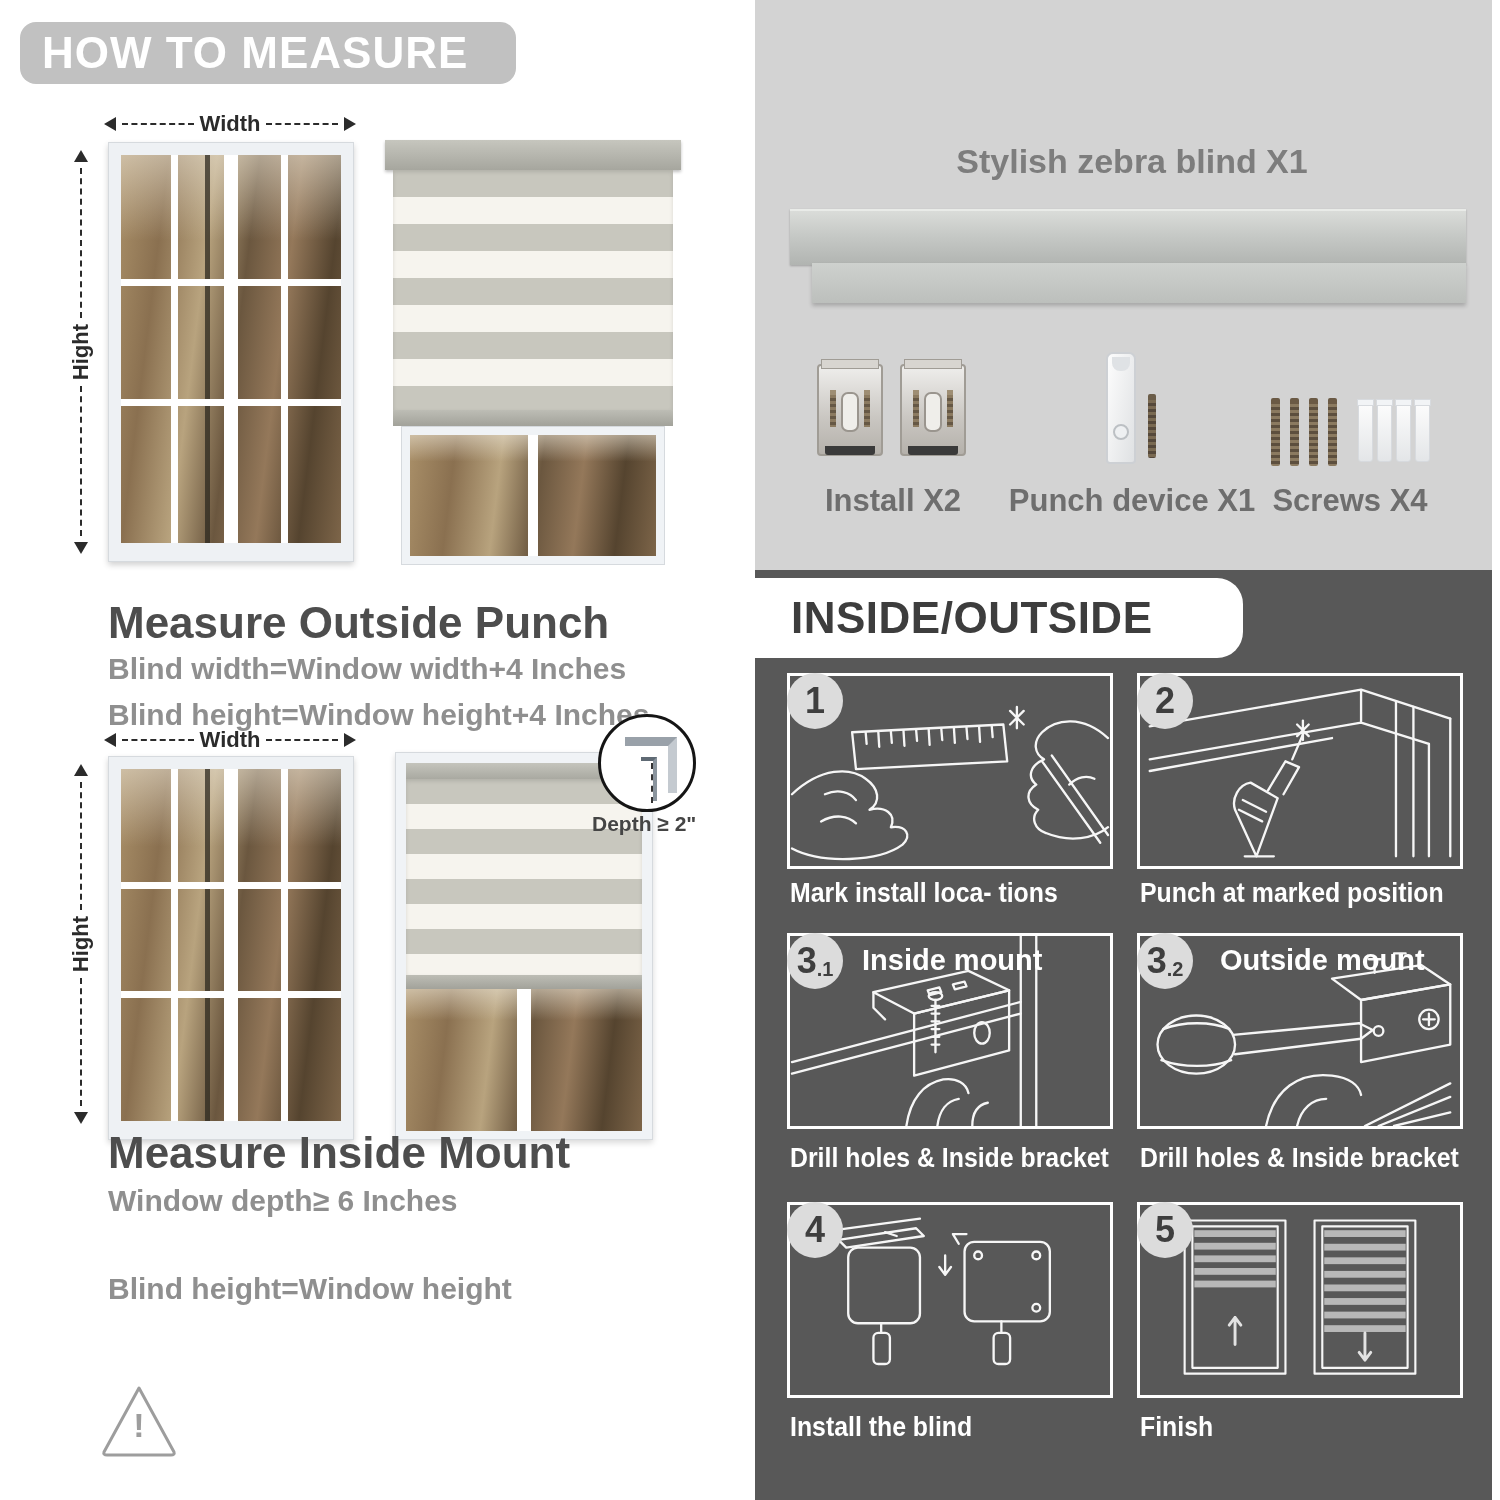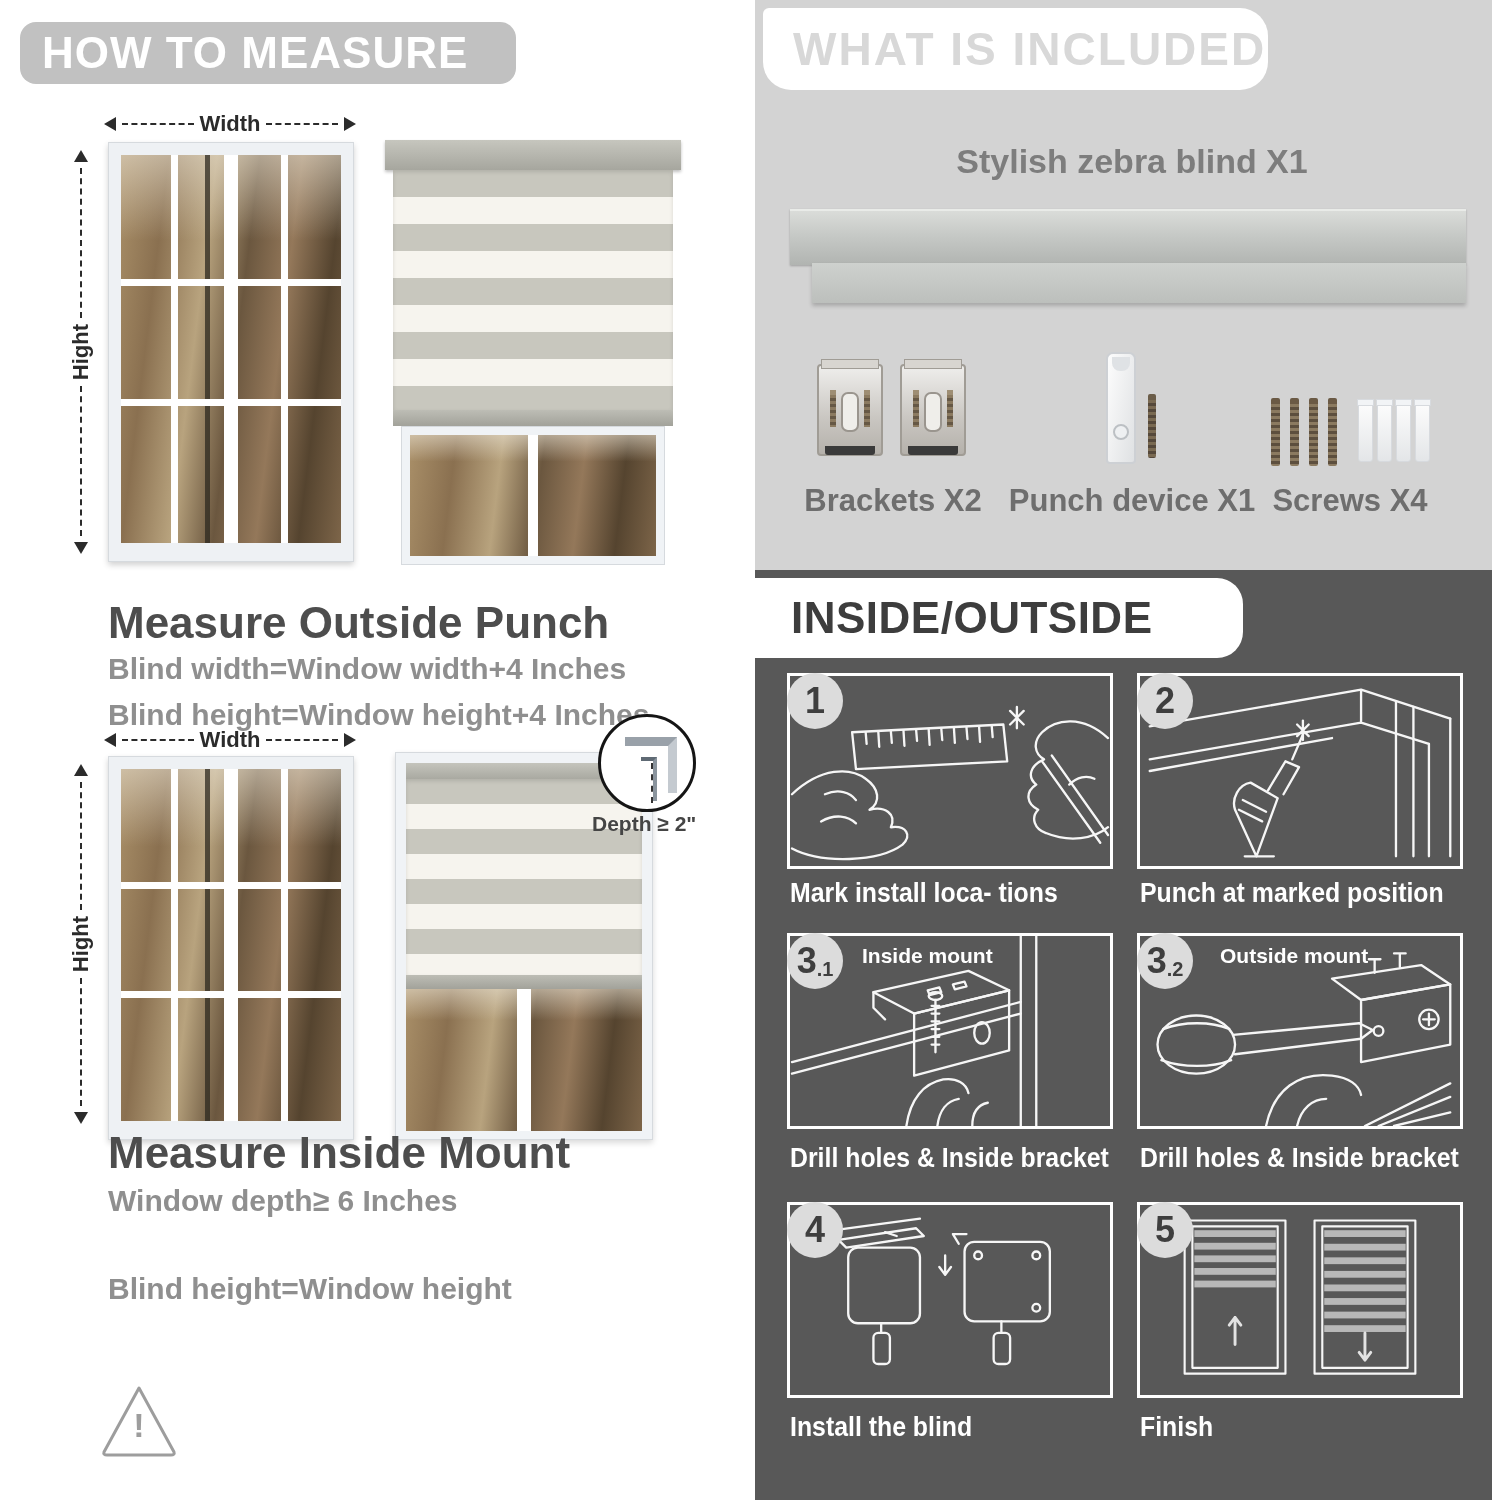--- a/index.html
+++ b/index.html
@@ -104,21 +104,21 @@
 
   
   .mount-bg{left:755px;top:570px;width:745px;height:930px;background:#585858;}
   .mount-header{left:755px;top:578px;width:488px;height:80px;background:#ffffff;border-radius:0 26px 26px 0;
     color:#3d3d3d;font-size:44px;font-weight:700;line-height:80px;padding-left:36px;letter-spacing:.5px;box-sizing:border-box;}
   .panel{position:absolute;width:326px;height:196px;border:3px solid #ffffff;box-sizing:border-box;background:#585858;}
   .panel svg{display:block;width:100%;height:100%;}
   .badge{position:absolute;left:-3px;top:-3px;width:56px;height:56px;border-radius:50%;background:#dcdcdc;
     color:#3f3f3f;font-size:36px;font-weight:700;display:flex;align-items:center;justify-content:center;}
   .badge .sub{font-size:20px;margin-top:16px;}
-  .pnl-label{position:absolute;color:#fff;font-weight:700;font-size:21px;white-space:nowrap;}
+  .pnl-label{position:absolute;color:#fff;font-weight:700;font-size:29px;white-space:nowrap;}
   .caption{position:absolute;color:#fff;font-weight:700;font-size:27px;transform:scaleX(.92);transform-origin:left center;white-space:nowrap;}
 </style>
 </head>
 <body>
 
 <div class="canvas">
 
   <div class="abs htm-header">HOW TO MEASURE</div>
 
   <div class="abs h-arrow" style="left:104px;top:112px;width:252px;">
@@ -211,21 +211,20 @@
   <div class="abs measure-line" style="left:108px;top:1272px;">Blind height=Window height</div>
 
   <div class="abs warn-tri" style="left:100px;top:1382px;">
     <svg viewBox="0 0 78 78">
       <path d="M39 6 L74 70 Q75 73 71 73 L7 73 Q3 73 4 70 Z" fill="none" stroke="#9d9d9d" stroke-width="3" stroke-linejoin="round"></path>
     </svg>
     <div class="abs" style="left:0;top:24px;width:78px;text-align:center;font-size:34px;font-weight:700;color:#9d9d9d;">!</div>
   </div>
 
   <div class="abs inc-bg"></div>
-  <div class="abs inc-header">WHAT IS INCLUDED</div>
   <div class="abs product-label">Stylish zebra blind X1</div>
 
   <div class="abs pr-main"></div>
   <div class="abs pr-val"></div>
 
   <div class="bracket" style="left:817px;top:364px;">
     <div class="lip"></div>
     <div class="scr s1"></div>
     <div class="scr s2"></div>
     <div class="slot"></div>
@@ -247,21 +246,21 @@
 
   <div class="screw" style="left:1271px;top:398px;"></div>
   <div class="screw" style="left:1290px;top:398px;"></div>
   <div class="screw" style="left:1309px;top:398px;"></div>
   <div class="screw" style="left:1328px;top:398px;"></div>
   <div class="anchor" style="left:1358px;top:402px;"></div>
   <div class="anchor" style="left:1377px;top:402px;"></div>
   <div class="anchor" style="left:1396px;top:402px;"></div>
   <div class="anchor" style="left:1415px;top:402px;"></div>
 
-  <div class="abs part-label" style="left:893px;">Brackets X2</div>
+  <div class="abs part-label" style="left:893px;">Install X2</div>
   <div class="abs part-label" style="left:1132px;">Punch device X1</div>
   <div class="abs part-label" style="left:1350px;">Screws X4</div>
 
   <div class="abs mount-bg"></div>
   <div class="abs mount-header">INSIDE/OUTSIDE MOUNT</div>
 
   <div class="panel" style="left:787px;top:673px;">
     <svg viewBox="0 0 326 196">
       <g stroke="#fff" stroke-width="2.4" fill="none" stroke-linecap="round" stroke-linejoin="round" opacity=".95">
         <path d="M62 58 L218 50 L222 88 L66 96 Z"></path>

